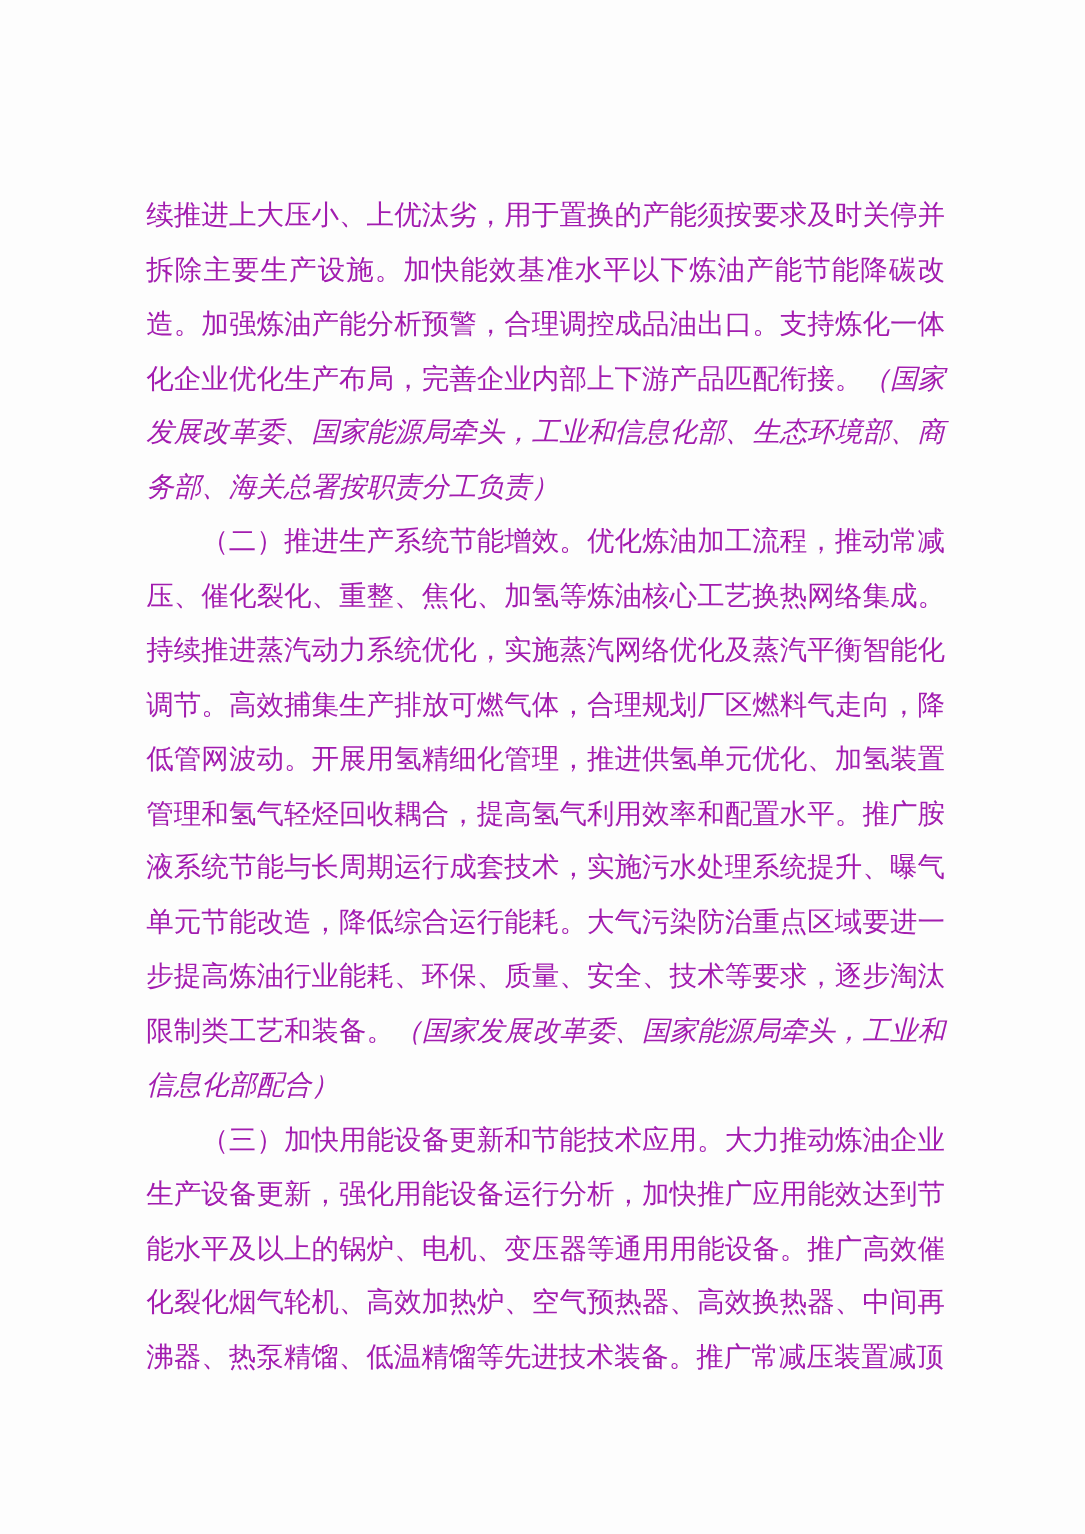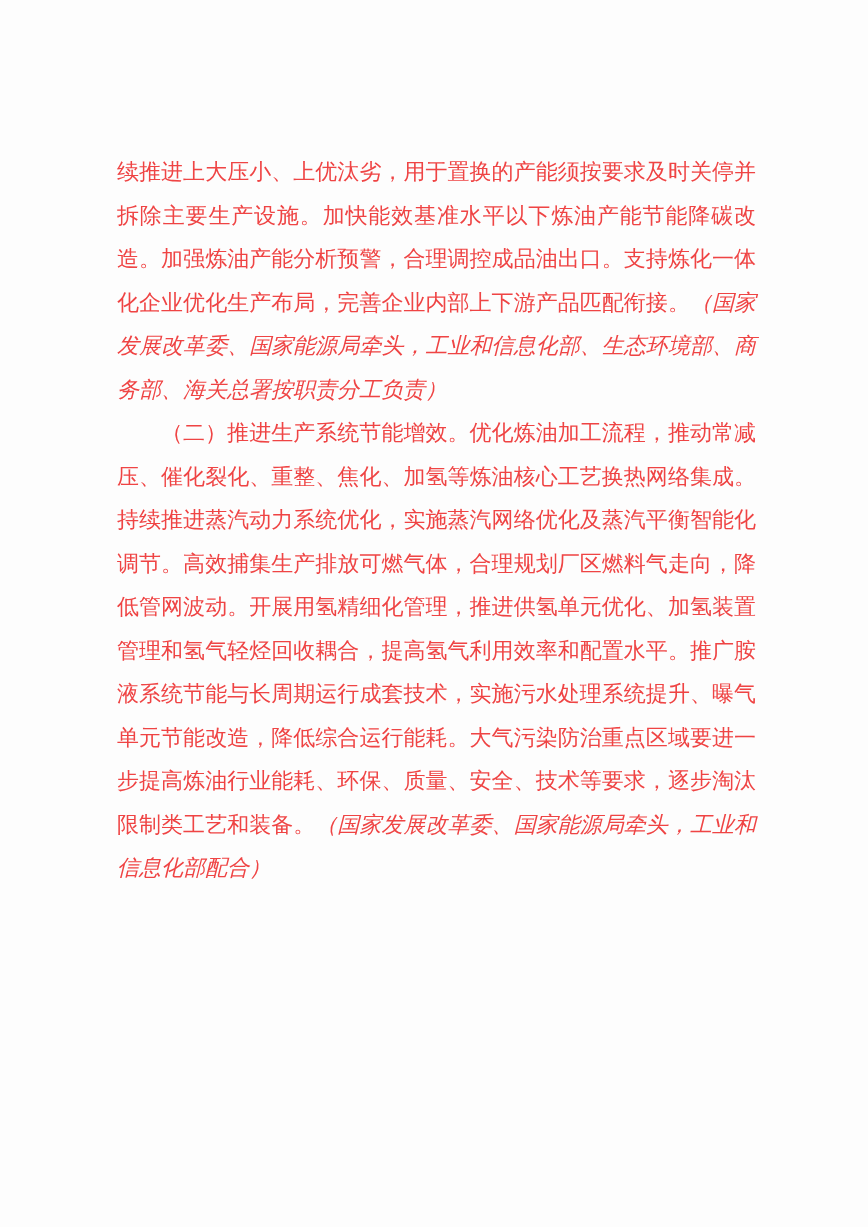--- a/index.html
+++ b/index.html
@@ -50,17 +50,18 @@
   }
   
   .run-kaiti {
     font-style: italic;
   }
 </style>
 </head>
 <body>
 
 <div class="page" style="background: rgb(253, 253, 253);">
-  <div class="doc-body" style="color: #ef4444;">
+  <div class="doc-body" style="color: #a21caf;">
       <p class="para"><span class="run run-normal">续推进上大压小、上优汰劣，用于置换的产能须按要求及时关停并拆除主要生产设施。加快能效基准水平以下炼油产能节能降碳改造。加强炼油产能分析预警，合理调控成品油出口。支持炼化一体化企业优化生产布局，完善企业内部上下游产品匹配衔接。</span><span class="run run-kaiti">（国家发展改革委、国家能源局牵头，工业和信息化部、生态环境部、商务部、海关总署按职责分工负责）</span></p>
       <p class="para indent"><span class="run run-bold">（二）推进生产系统节能增效。</span><span class="run run-normal">优化炼油加工流程，推动常减压、催化裂化、重整、焦化、加氢等炼油核心工艺换热网络集成。持续推进蒸汽动力系统优化，实施蒸汽网络优化及蒸汽平衡智能化调节。高效捕集生产排放可燃气体，合理规划厂区燃料气走向，降低管网波动。开展用氢精细化管理，推进供氢单元优化、加氢装置管理和氢气轻烃回收耦合，提高氢气利用效率和配置水平。推广胺液系统节能与长周期运行成套技术，实施污水处理系统提升、曝气单元节能改造，降低综合运行能耗。大气污染防治重点区域要进一步提高炼油行业能耗、环保、质量、安全、技术等要求，逐步淘汰限制类工艺和装备。</span><span class="run run-kaiti">（国家发展改革委、国家能源局牵头，工业和信息化部配合）</span></p>
+      <p class="para indent"><span class="run run-bold">（三）加快用能设备更新和节能技术应用。</span><span class="run run-normal">大力推动炼油企业生产设备更新，强化用能设备运行分析，加快推广应用能效达到节能水平及以上的锅炉、电机、变压器等通用用能设备。推广高效催化裂化烟气轮机、高效加热炉、空气预热器、高效换热器、中间再沸器、热泵精馏、低温精馏等先进技术装备。推广常减压装置减顶</span></p>
     </div>
 </div>
 
 </body></html>

